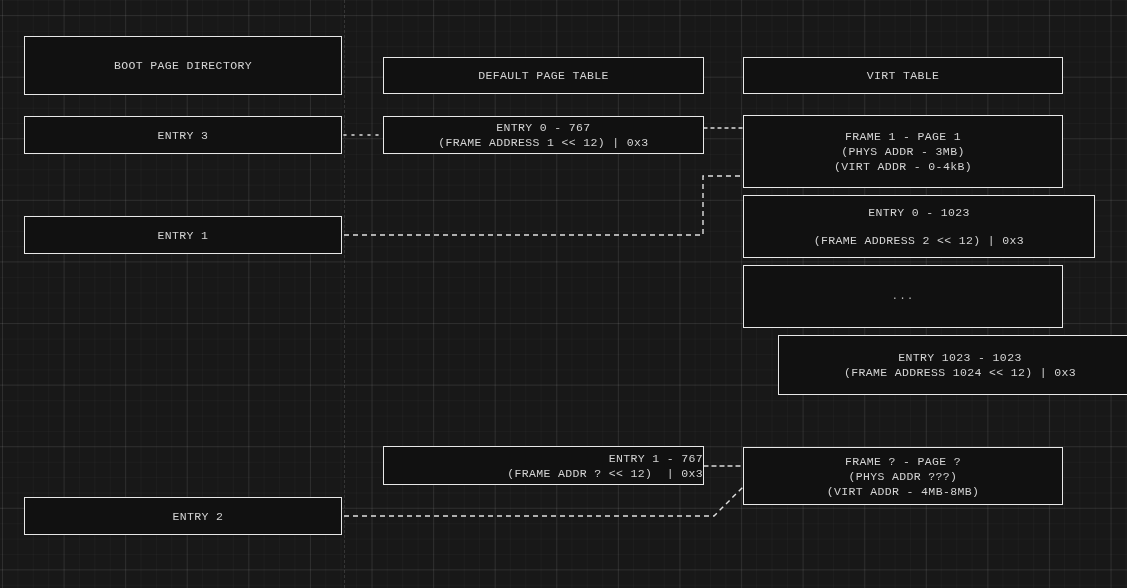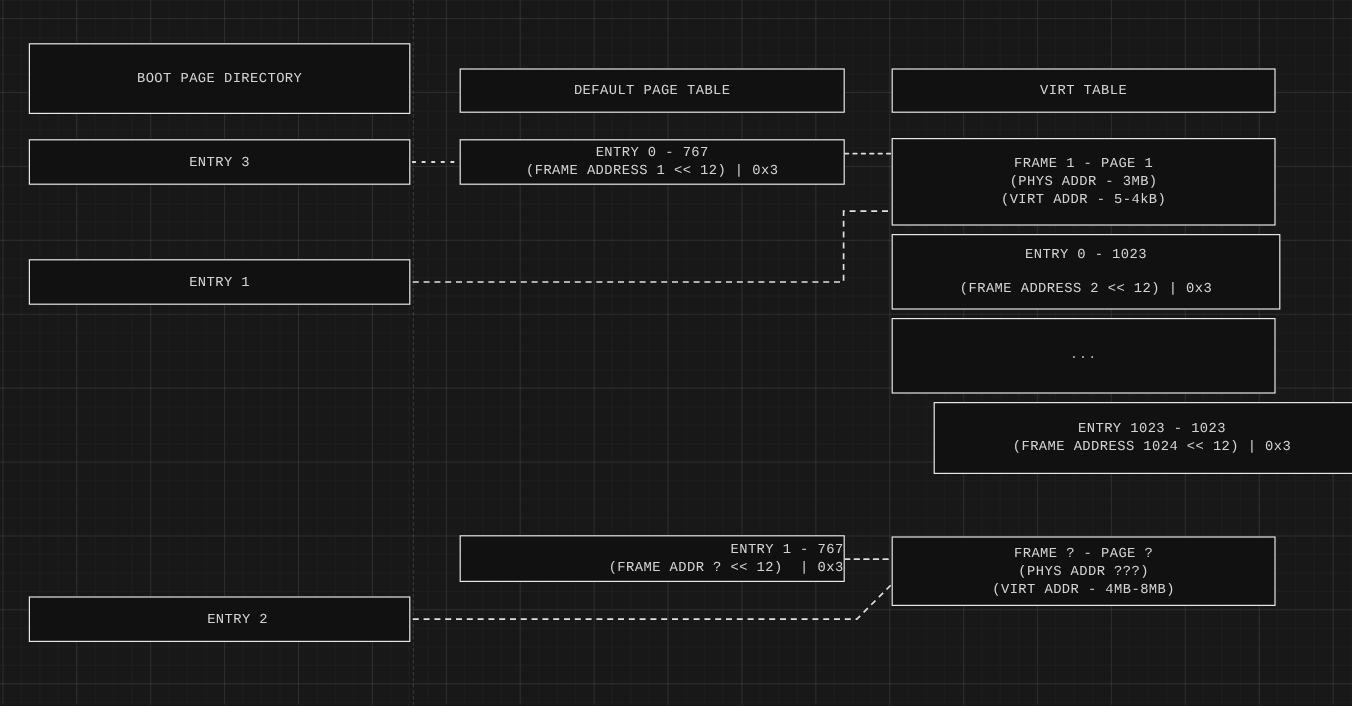--- a/index.html
+++ b/index.html
@@ -120,24 +120,24 @@
     <span class="ln">(FRAME ADDR ? &lt;&lt; 12)  | 0x3</span>
   </div>
 
   <div class="node" style="left:743px; top:57px; width:320px; height:37px;">
     <span class="ln">VIRT TABLE</span>
   </div>
 
   <div class="node" style="left:743px; top:115px; width:320px; height:73px;">
     <span class="ln">FRAME 1 - PAGE 1</span>
     <span class="ln">(PHYS ADDR - 3MB)</span>
-    <span class="ln">(VIRT ADDR - 5-4kB)</span>
+    <span class="ln">(VIRT ADDR - 0-4kB)</span>
   </div>
 
-  <div class="node" style="left:743px; top:195px; width:324px; height:63px;">
+  <div class="node" style="left:743px; top:195px; width:352px; height:63px;">
     <span class="ln">ENTRY 0 - 1023</span>
     <span class="blank"></span>
     <span class="ln">(FRAME ADDRESS 2 &lt;&lt; 12) | 0x3</span>
   </div>
 
   <div class="node" style="left:743px; top:265px; width:320px; height:63px;">
     <span class="ln dots">...</span>
   </div>
 
   <div class="node" style="left:778px; top:335px; width:364px; height:60px;">

